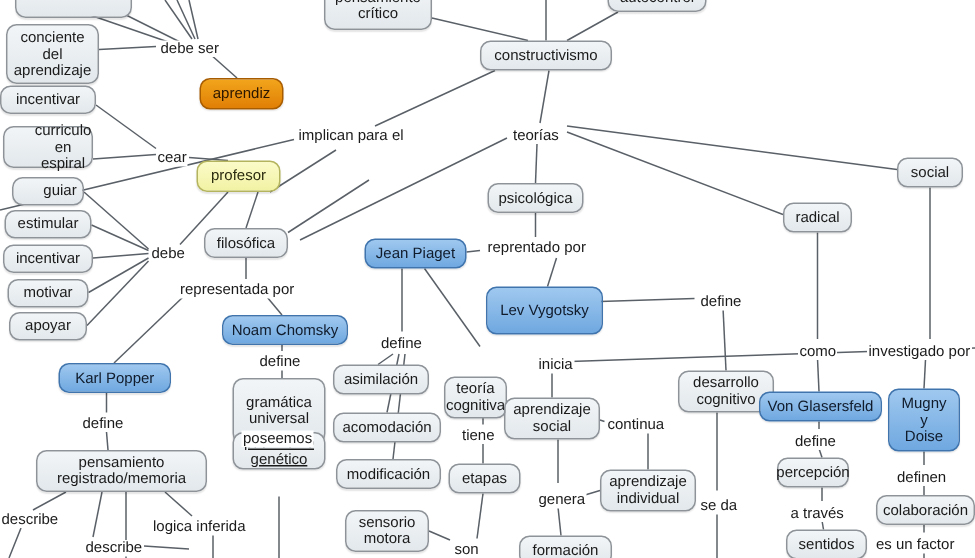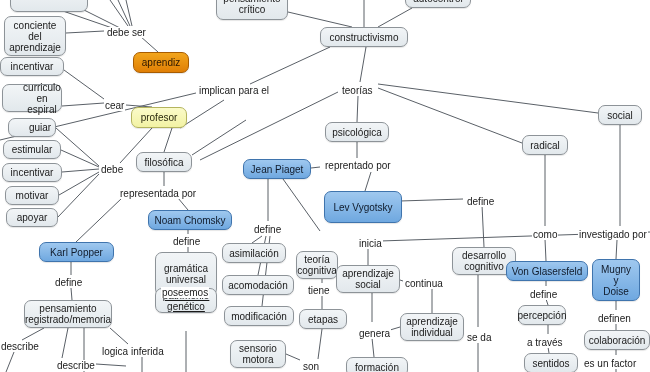--- a/index.html
+++ b/index.html
@@ -166,21 +166,21 @@
 en espiral</div>
       <div class="node grey" style="left: 8px; top: 118px; width: 48px; height: 19px; padding-left: 20px;">guiar</div>
       <div class="node grey" style="left: 3px; top: 140px; width: 58px; height: 19px;">estimular</div>
       <div class="node grey" style="left: 2px; top: 163px; width: 60px; height: 19px;">incentivar</div>
       <div class="node grey" style="left: 5px; top: 186px; width: 54px; height: 19px;">motivar</div>
       <div class="node grey" style="left: 6px; top: 208px; width: 52px; height: 19px;">apoyar</div>
       <div class="node orange" style="left: 133px; top: 52px; width: 56px; height: 21px;">aprendiz</div>
       <div class="node yellow" style="left: 131px; top: 107px; width: 56px; height: 21px;">profesor</div>
       <div class="node grey" style="left: 136px; top: 152px; width: 56px; height: 20px;">filosófica</div>
       <div class="node blue" style="left: 39px; top: 242px; width: 75px; height: 20px;">Karl Popper</div>
-      <div class="node grey" style="left: 24px; top: 300px; width: 88px; height: 28px;">pensamiento
+      <div class="node grey" style="left: 24px; top: 300px; width: 114px; height: 28px;">pensamiento
 registrado/memoria</div>
       <div class="node blue" style="left: 148px; top: 210px; width: 84px; height: 20px;">Noam Chomsky</div>
       <div class="node grey" style="left: 155px; top: 252px; width: 62px; height: 44px;">gramática
 universal</div>
       <div class="node grey" style="left: 155px; top: 288px; width: 62px; height: 25px; text-decoration: underline;">patrimonio
 genético</div>
       <div class="node grey" style="left: 216px; top: -12px; width: 72px; height: 32px;">pensamiento
 crítico</div>
       <div class="node grey" style="left: 320px; top: 27px; width: 88px; height: 20px;">constructivismo</div>
       <div class="node grey" style="left: 405px; top: -12px; width: 66px; height: 20px;">autocontrol</div>

